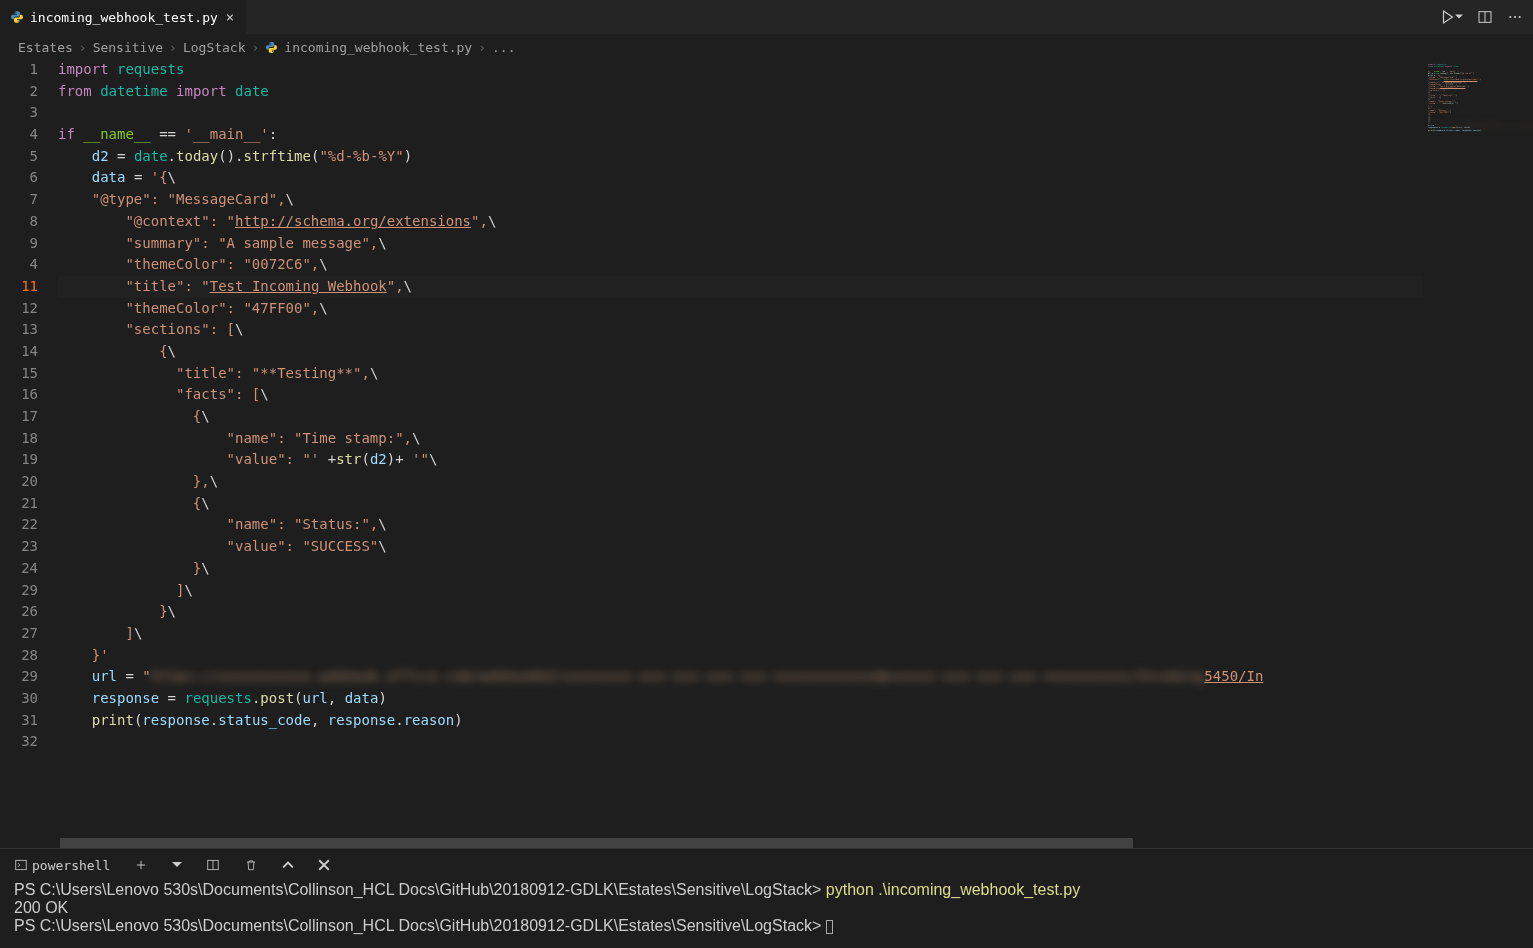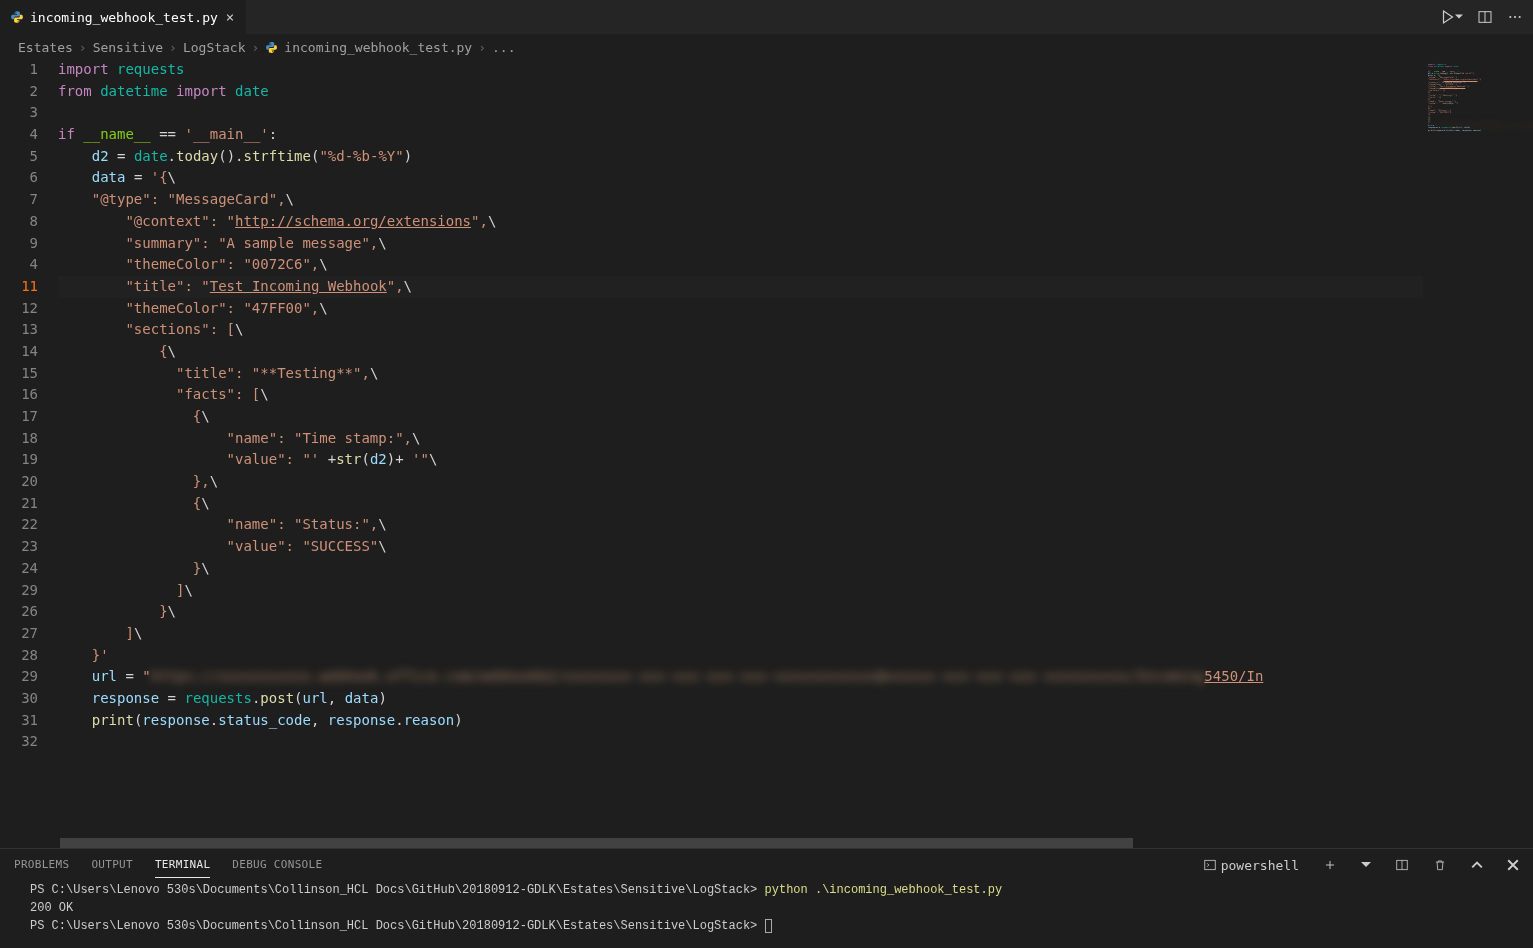--- a/index.html
+++ b/index.html
@@ -115,24 +115,24 @@
   cursor: pointer;
   padding: 6px 0;
   letter-spacing: 0.3px;
 }
 .panel-tab.active { color: #e7e7e7; border-bottom: 1px solid #e7e7e7; }
 .panel-tabs-right { display: flex; align-items: center; gap: 24px; color: #cccccc; font-size: 13px; }
 .panel-tabs-right .pill { display: flex; align-items: center; gap: 4px; cursor: pointer; }
 .panel-icon { cursor: pointer; font-size: 14px; }
 .terminal {
   flex: 1;
-  font-family: Liberation Mono, monospace;
-  font-size: 12px;
+  font-family: Liberation Sans, sans-serif;
+  font-size: 16px;
   line-height: 18px;
-  padding: 0 14px 4px 30px;
+  padding: 0 14px 4px 14px;
   color: #cccccc;
   white-space: pre;
   overflow: hidden;
 }
 .term-yellow { color: #dcdc8b; }
 .cursor-block {
   display: inline-block;
   width: 7px;
   height: 14px;
   border: 1px solid #aaaaaa;
@@ -298,26 +298,20 @@
       </div>
   </div>
 </div>
 
 <div class="hscroll">
   <div class="hscroll-thumb"></div>
 </div>
 
 <div class="panel">
   <div class="panel-tabs">
-    <div class="panel-tabs-left">
-      <div class="panel-tab">PROBLEMS</div>
-      <div class="panel-tab">OUTPUT</div>
-      <div class="panel-tab active">TERMINAL</div>
-      <div class="panel-tab">DEBUG CONSOLE</div>
-    </div>
     <div class="panel-tabs-right">
       <span class="pill">
         <svg width="14" height="14" viewBox="0 0 24 24">
             <rect x="3" y="4" width="18" height="16" fill="none" stroke="#ccc" stroke-width="1.4"></rect>
             <path d="M7 9l3 3-3 3" fill="none" stroke="#ccc" stroke-width="1.4"></path>
           </svg>
         <span>powershell</span>
       </span>
       <span class="panel-icon">
         <svg width="14" height="14" viewBox="0 0 24 24">

